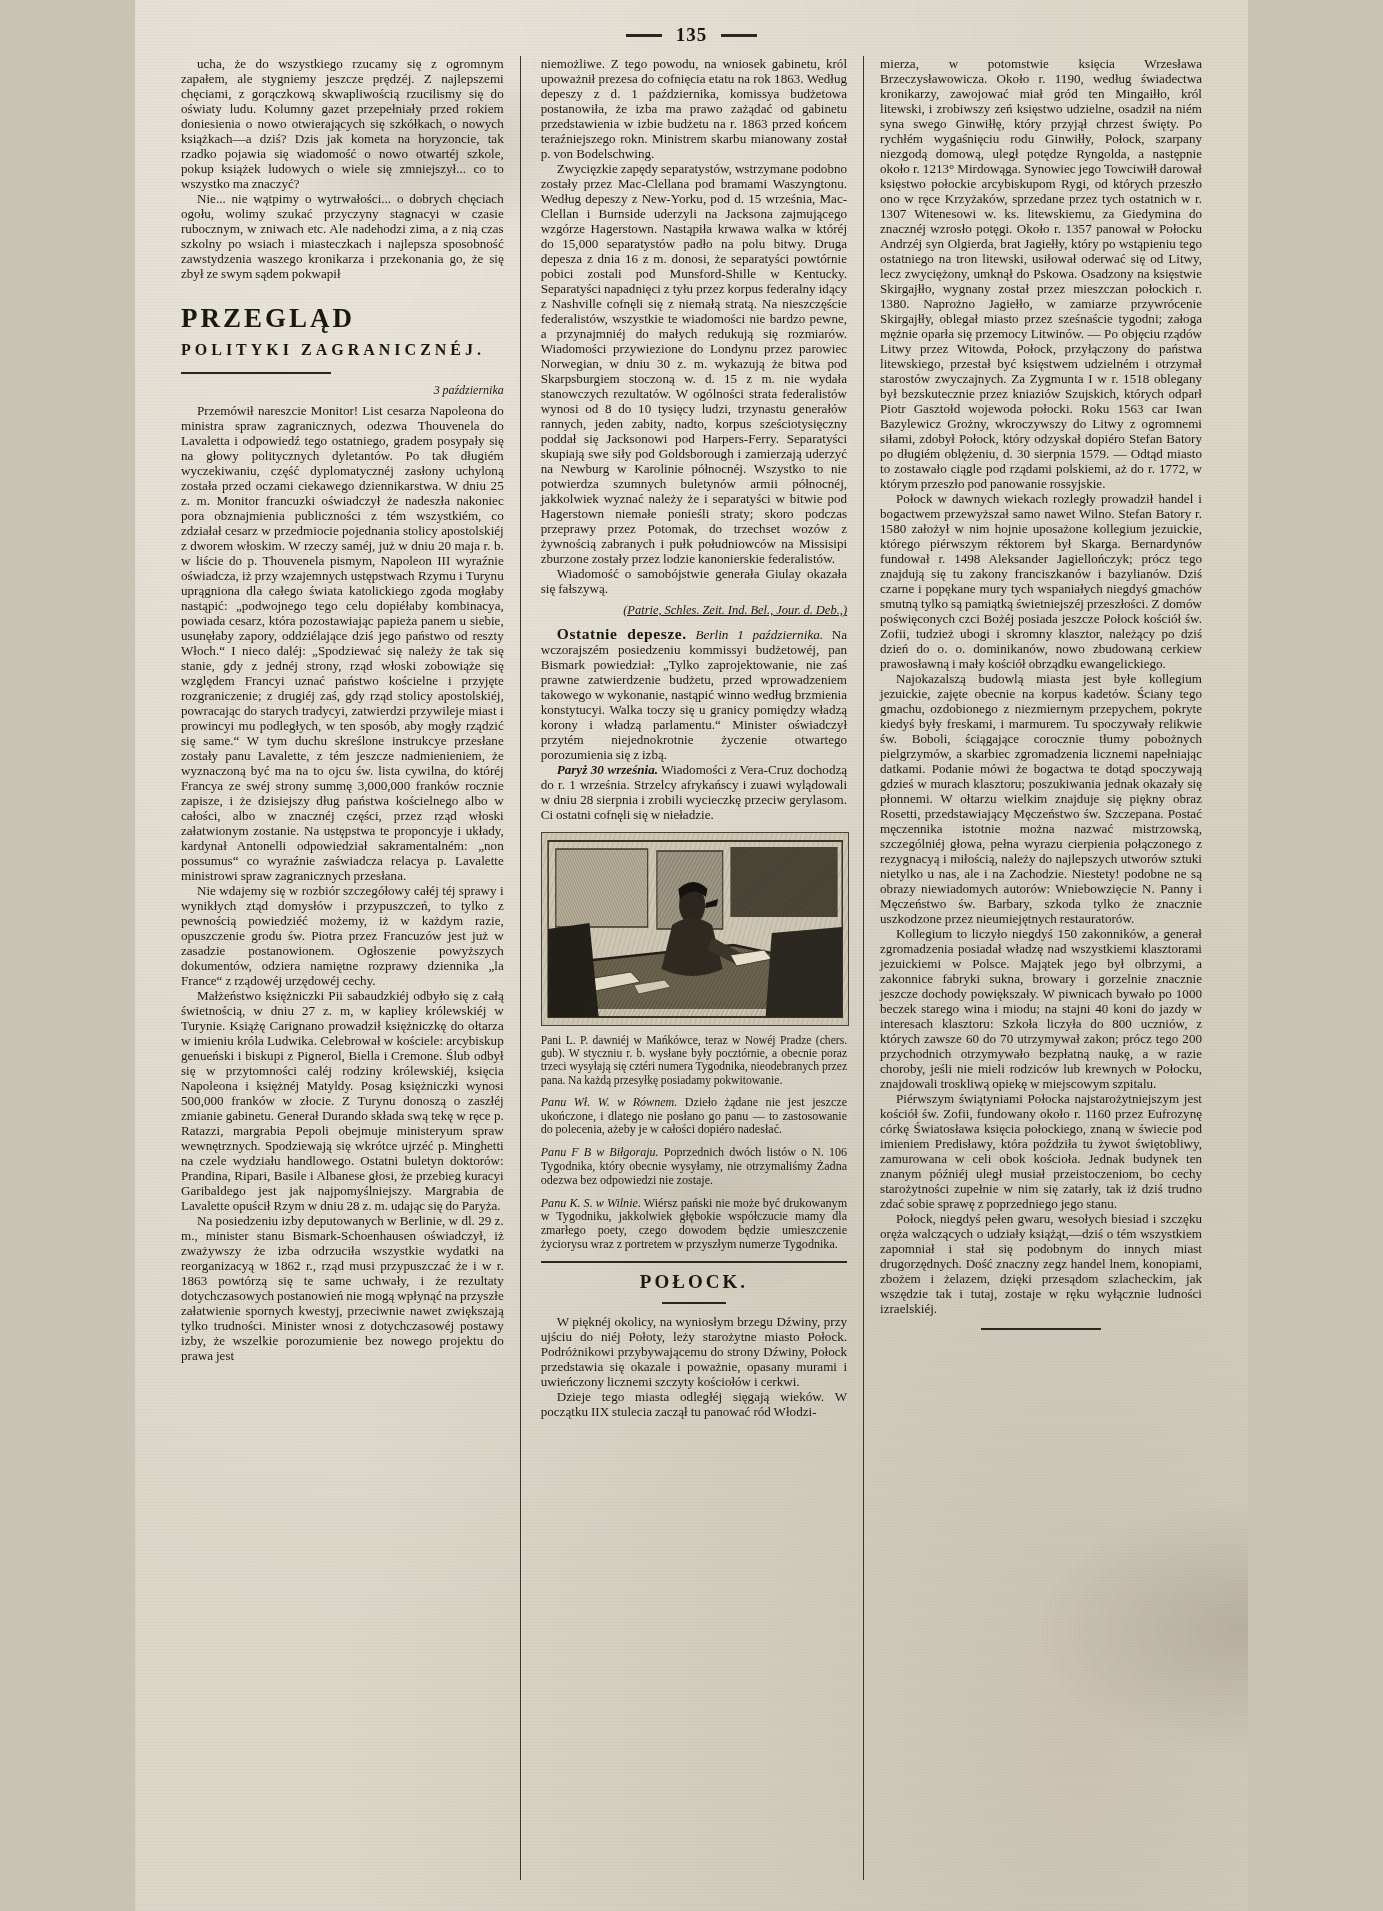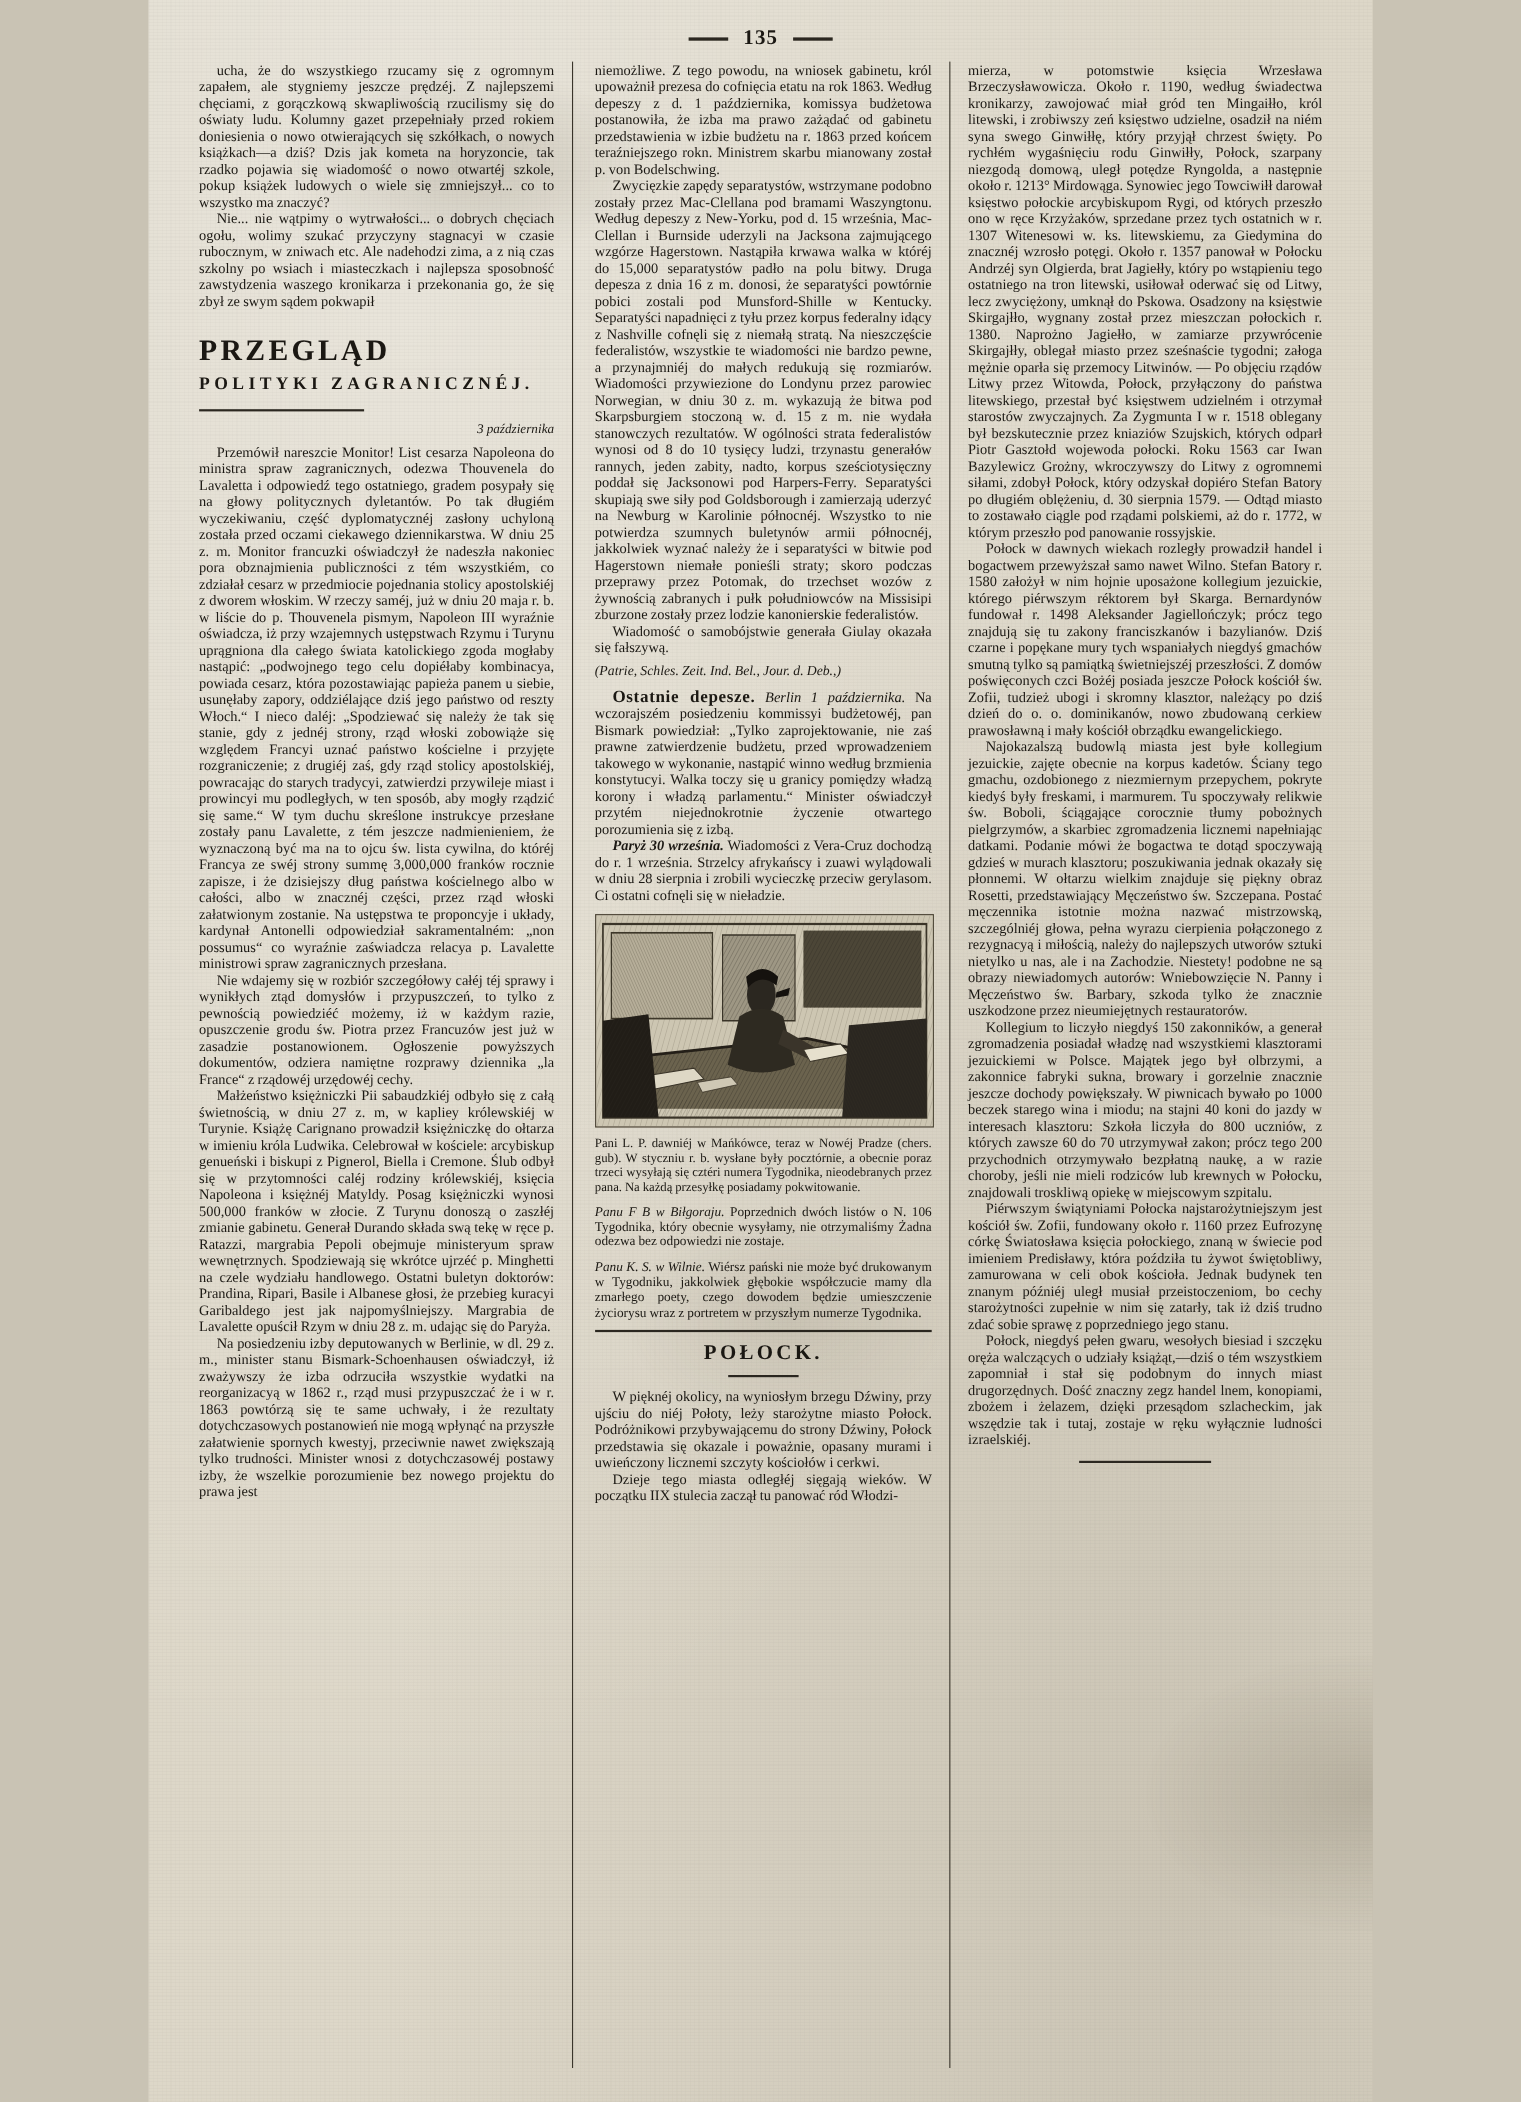--- a/index.html
+++ b/index.html
@@ -75,21 +75,21 @@
     letter-spacing:3px;
     line-height:31px;
     font-family:"Liberation Serif", serif;
   }
   .sect-title .l2{display:block;font-size:16px;letter-spacing:4px;margin-top:0;}
   .date-line{
     text-align:right;font-size:12px;font-style:italic;margin:4px 0 5px 0;
     text-indent:0;
   }
   .src-line{
-    text-align:left;font-style:italic;font-size:12.5px;margin:7px 0 8px 0;text-indent:0;
+    text-align:right;font-style:italic;font-size:12.5px;margin:7px 0 8px 0;text-indent:0;text-decoration:underline;
   }
   .depesze-head{
     font-size:15.5px;font-weight:bold;letter-spacing:.6px;text-indent:0;
     display:inline;
   }
   .depesze-sub{font-style:italic;font-size:13.2px;margin-top:36px;}
   .para-lead{font-style:italic;font-weight:bold;}
   .illus{
     width:100%;
     height:192px;
@@ -207,20 +207,23 @@
           <path d="M300 100 L392 94 L392 184 L292 184 Z" fill="#2a2620"></path>
           <path d="M300 100 L392 94 L392 184 L292 184 Z" fill="url(#hatch2)" opacity="0.5"></path>
 
           <rect x="60" y="168" width="250" height="16" fill="url(#hatch)" opacity="0.35"></rect>
         </svg>
       </div>
 
       <p class="cap">Pani L. P. dawniéj w Mańkówce, teraz w Nowéj Pradze (chers. gub). W styczniu r. b. wysłane były pocztórnie, a obecnie poraz trzeci wysyłają się cztéri numera Tygodnika, nieodebranych przez pana. Na każdą przesyłkę posiadamy pokwitowanie.</p>
 
       <p class="letter-blk">
+        <span class="it">Panu Wł. W. w Równem.</span><span> Dzieło żądane nie jest jeszcze ukończone, i dlatego nie posłano go panu — to zastosowanie do polecenia, ażeby je w całości dopiéro nadesłać.</span>
+      </p>
+      <p class="letter-blk">
         <span class="it">Panu F B w Biłgoraju.</span><span> Poprzednich dwóch listów o N. 106 Tygodnika, który obecnie wysyłamy, nie otrzymaliśmy Żadna odezwa bez odpowiedzi nie zostaje.</span>
       </p>
       <p class="letter-blk">
         <span class="it">Panu K. S. w Wilnie.</span><span> Wiérsz pański nie może być drukowanym w Tygodniku, jakkolwiek głębokie współczucie mamy dla zmarłego poety, czego dowodem będzie umieszczenie życiorysu wraz z portretem w przyszłym numerze Tygodnika.</span>
       </p>
 
       <div class="small-sep"></div>
       <h3 class="polock-head">POŁOCK.</h3>
       <div class="hr-mini"></div>
 

